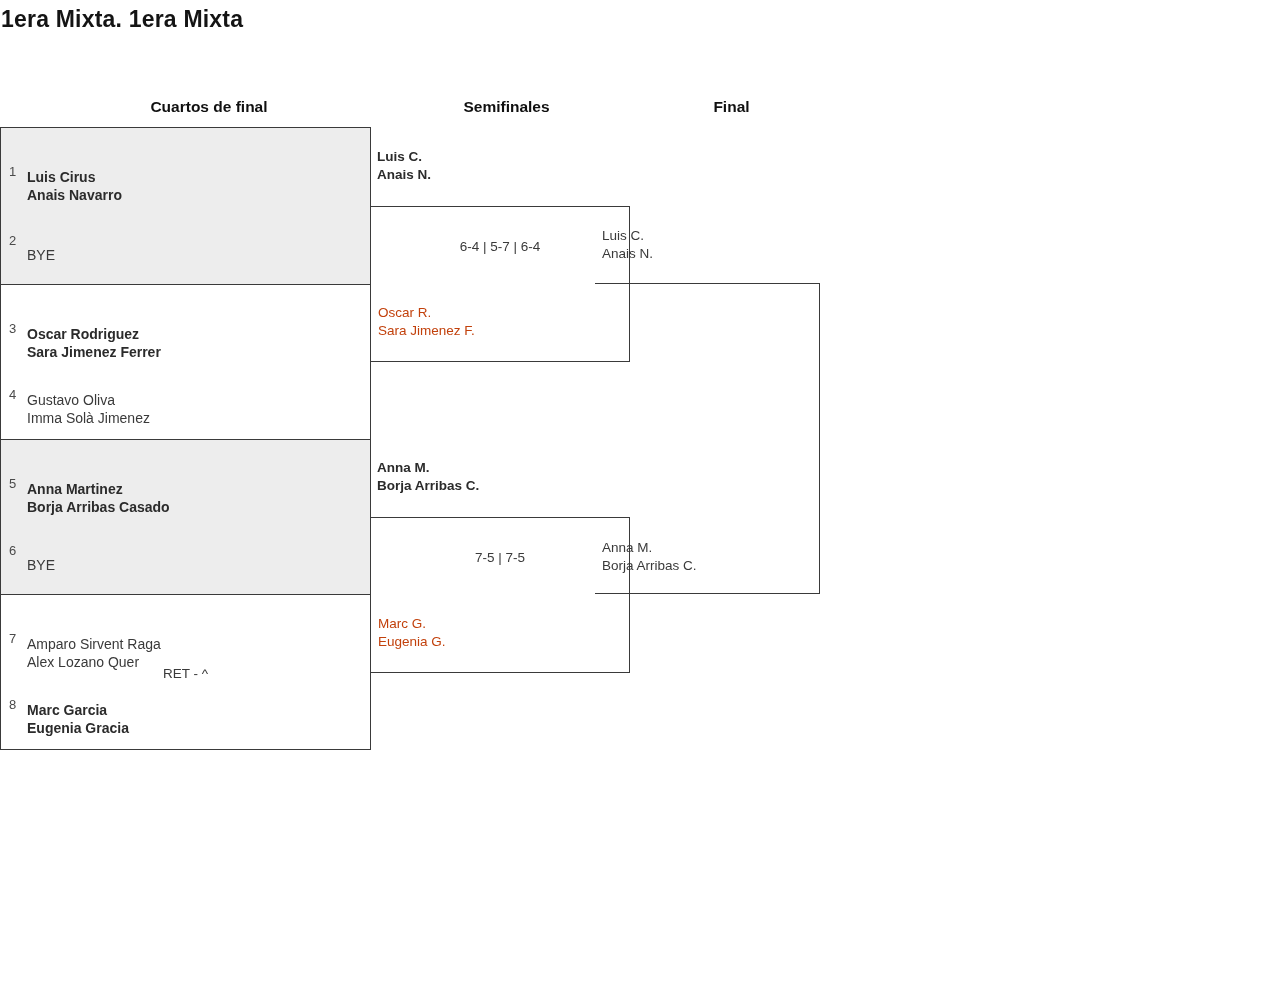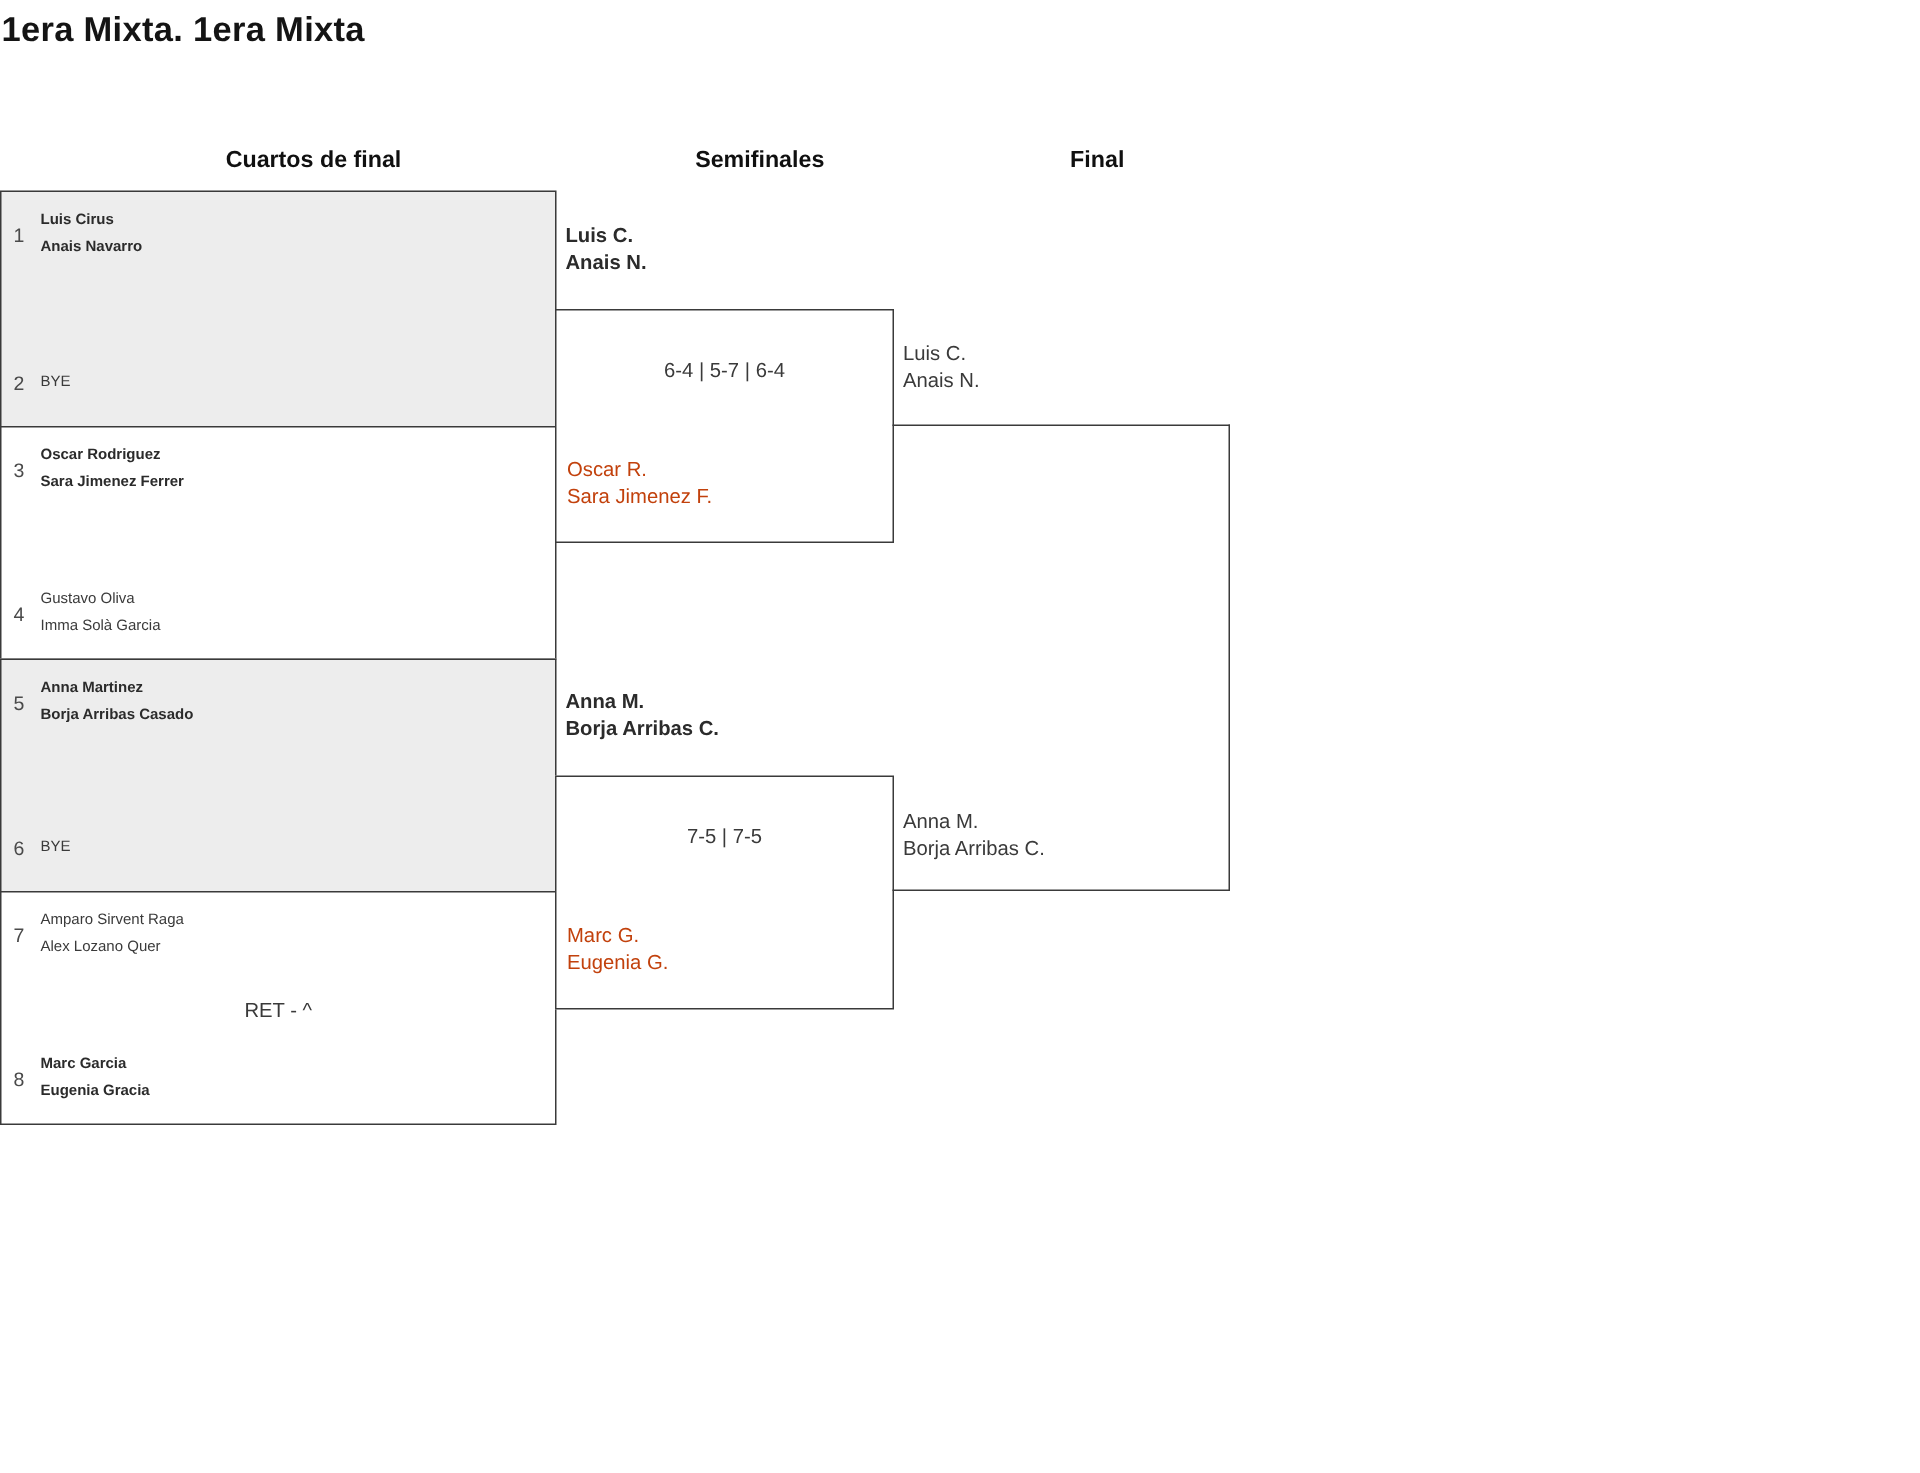--- a/index.html
+++ b/index.html
@@ -71,38 +71,38 @@
   .team-top { top: 10px; }
   .team-bottom-2 { bottom: 12px; }
   .team-bottom-1 { bottom: 20px; }
   .seed {
     width: 13px;
     margin-right: 5px;
     font-size: 13px;
     color: #4a4a4a;
     flex: none;
   }
-  .names { font-size: 10px; line-height: 18px; color: #3a3a3a; }
+  .names { font-size: 14px; line-height: 18px; color: #3a3a3a; margin-top: 30px; }
   .winner .names { font-weight: 700; color: #2b2b2b; }
 
   .qf-score {
     position: absolute;
     top: 71px;
     left: 0;
     width: 100%;
     text-align: center;
     font-size: 13.5px;
     color: #3a3a3a;
   }
 
   
   .sf-box {
     position: absolute;
     left: 370px;
-    width: 226px;
+    width: 260px;
     height: 156px;
     border: 1px solid #3a3a3a;
     box-sizing: border-box;
     background: #ffffff;
   }
   .sf1 { top: 206px; }
   .sf2 { top: 517px; }
   .sf-score {
     position: absolute;
     top: 32px;
@@ -187,21 +187,21 @@
       <span class="seed">3</span>
       <span class="names">
         <div>Oscar Rodriguez</div>
         <div>Sara Jimenez Ferrer</div>
       </span>
     </div>
     <div class="team team-bottom-2">
       <span class="seed">4</span>
       <span class="names">
         <div>Gustavo Oliva</div>
-        <div>Imma Solà Garcia</div>
+        <div>Imma Solà Jimenez</div>
       </span>
     </div>
   </div>
 
   <div class="qf qf3">
     <div class="team team-top winner">
       <span class="seed">5</span>
       <span class="names">
         <div>Anna Martinez</div>
         <div>Borja Arribas Casado</div>

